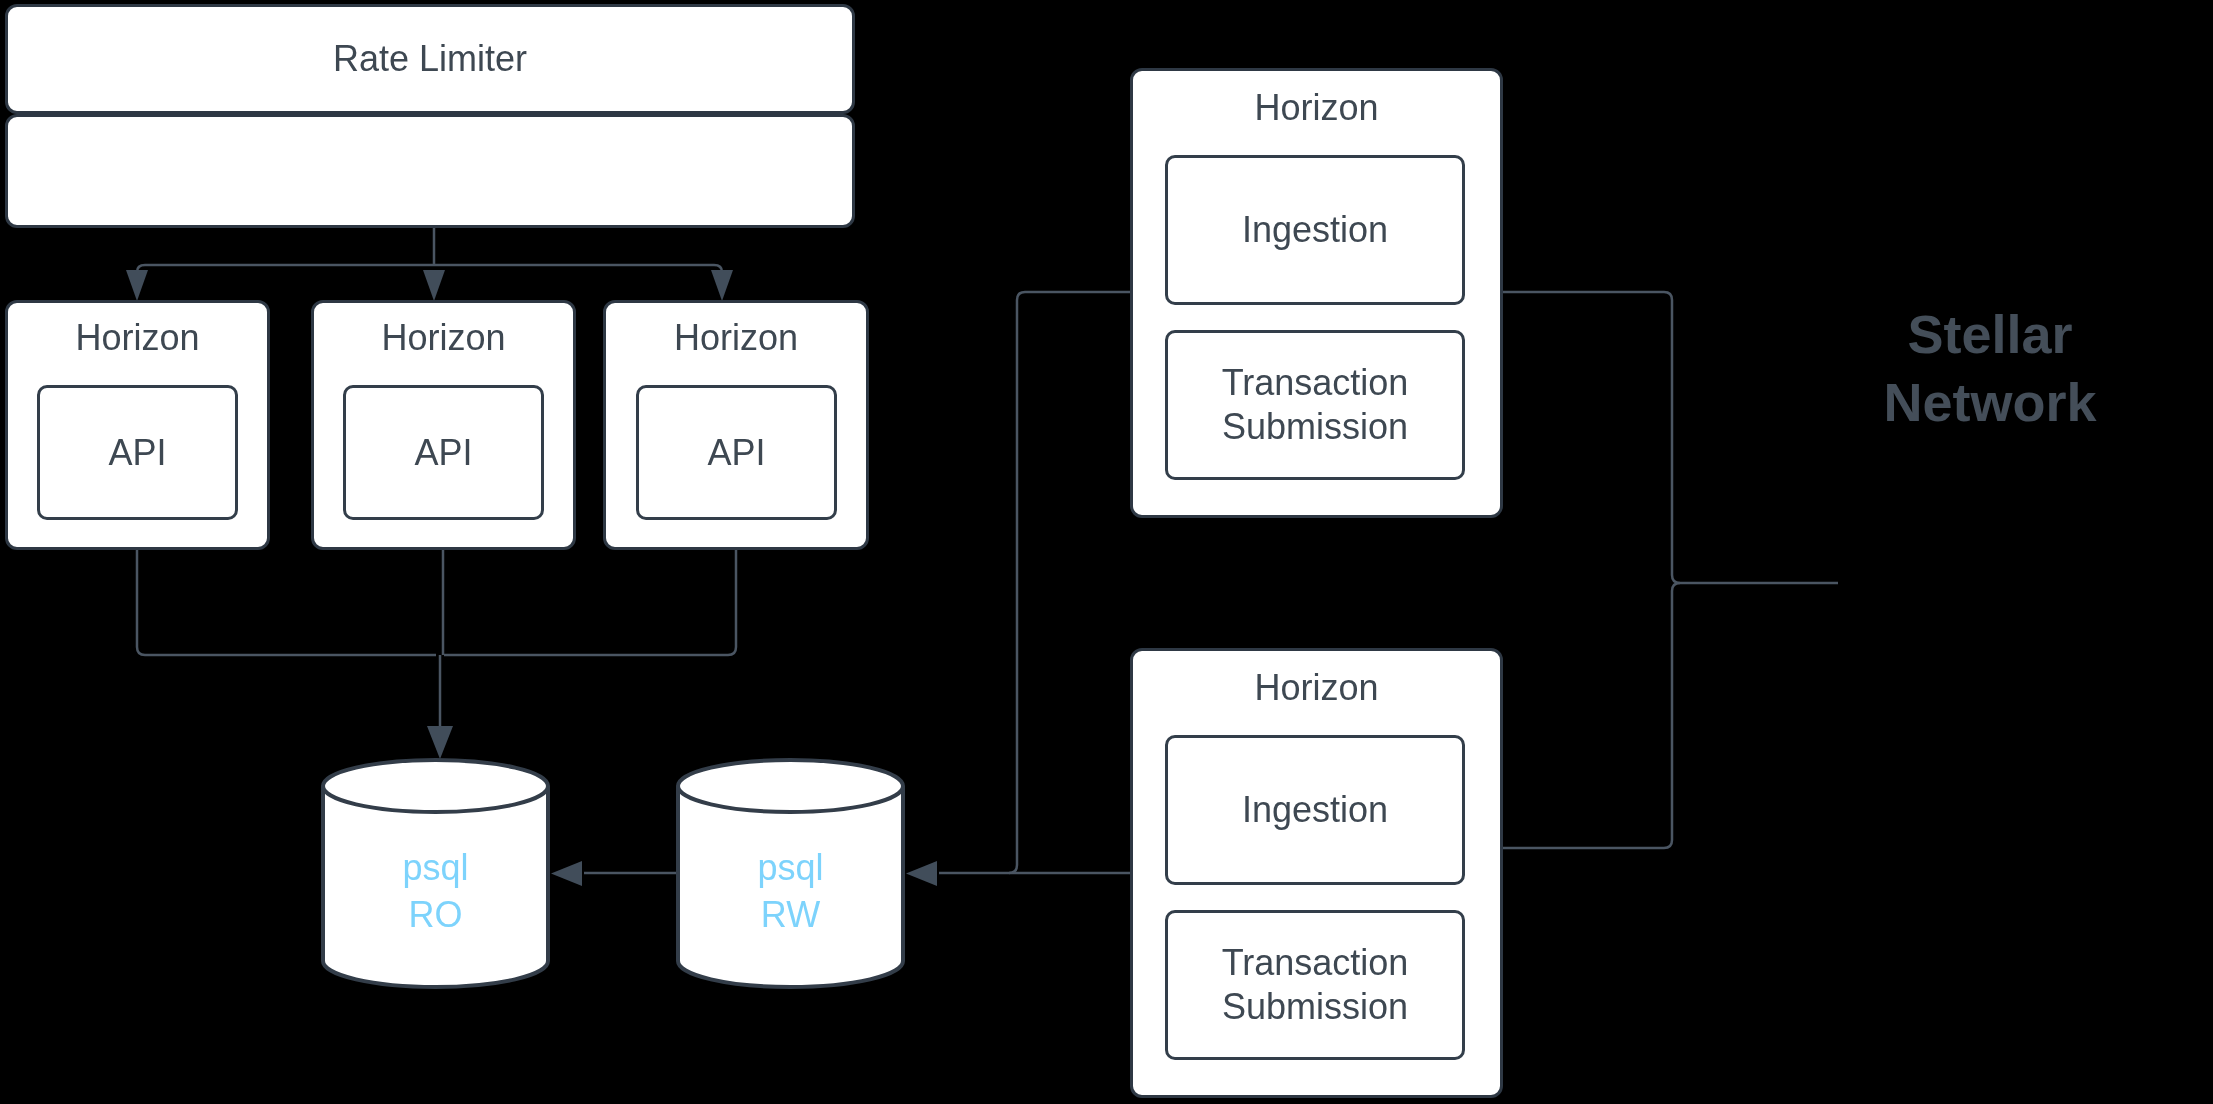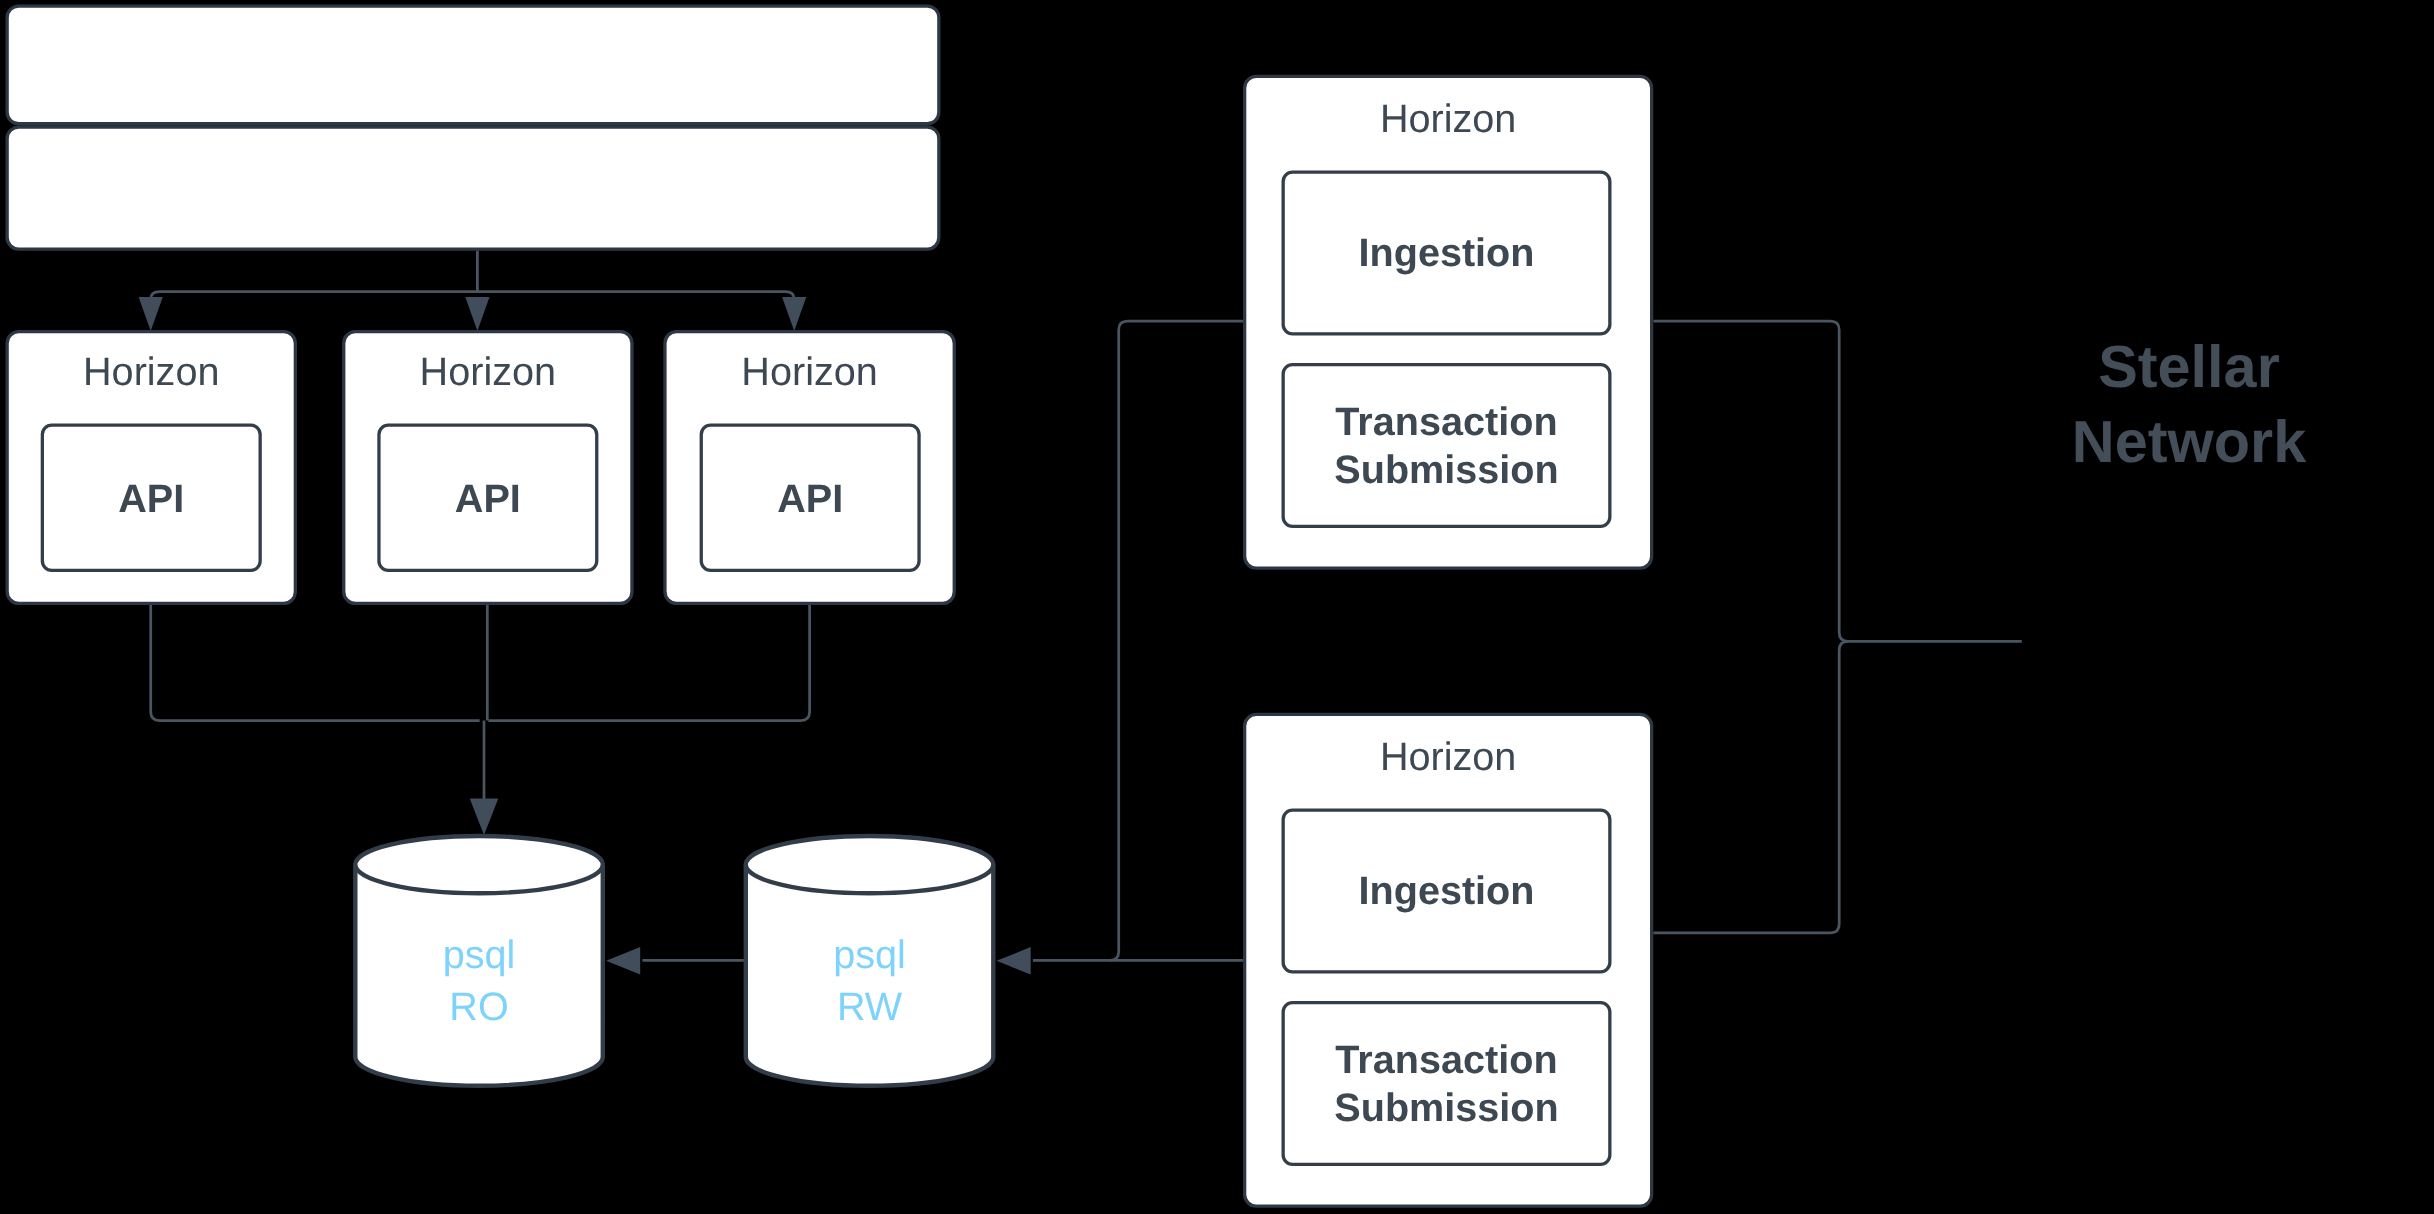--- a/index.html
+++ b/index.html
@@ -31,21 +31,21 @@
   .lbl{
     position:absolute;
     display:flex;align-items:center;justify-content:center;
     color:#3e4852;
     font-size:36px;
     line-height:44px;
     text-align:center;
     white-space:pre-line;
   }
   .inner-node .txt{
-    color:#3e4852;font-size:36px;line-height:44px;text-align:center;white-space:pre-line;font-weight:bold;
+    color:#3e4852;font-size:36px;line-height:44px;text-align:center;white-space:pre-line;
   }
   .db-lbl{
     position:absolute;
     display:flex;align-items:center;justify-content:center;
     color:#7dd3fc;font-size:36px;line-height:47px;
     text-align:center;white-space:pre-line;
   }
   .net-lbl{
     position:absolute;
     display:flex;align-items:center;justify-content:center;
@@ -88,20 +88,21 @@
 
     <g fill="#ffffff" stroke="#333d49" stroke-width="4">
       <path d="M323,786 V961 A112.5 26 0 0 0 548,961 V786"></path>
       <ellipse cx="435.5" cy="786" rx="112.5" ry="26"></ellipse>
       <path d="M678,786 V961 A112.5 26 0 0 0 903,961 V786"></path>
       <ellipse cx="790.5" cy="786" rx="112.5" ry="26"></ellipse>
     </g>
   </svg>
 
   <div class="node" style="left:5px;top:4px;width:850px;height:110px;"></div>
+  <div class="lbl" style="left:5px;top:4px;width:850px;height:110px;">Rate Limiter</div>
 
   <div class="node" style="left:5px;top:114px;width:850px;height:114px;"></div>
 
   <div class="node" style="left:5px;top:300px;width:265px;height:250px;"></div>
   <div class="lbl" style="left:5px;top:316px;width:265px;height:44px;">Horizon</div>
   <div class="inner-node" style="left:37px;top:385px;width:201px;height:135px;">
     <div class="txt">API</div>
   </div>
 
   <div class="node" style="left:311px;top:300px;width:265px;height:250px;"></div>

